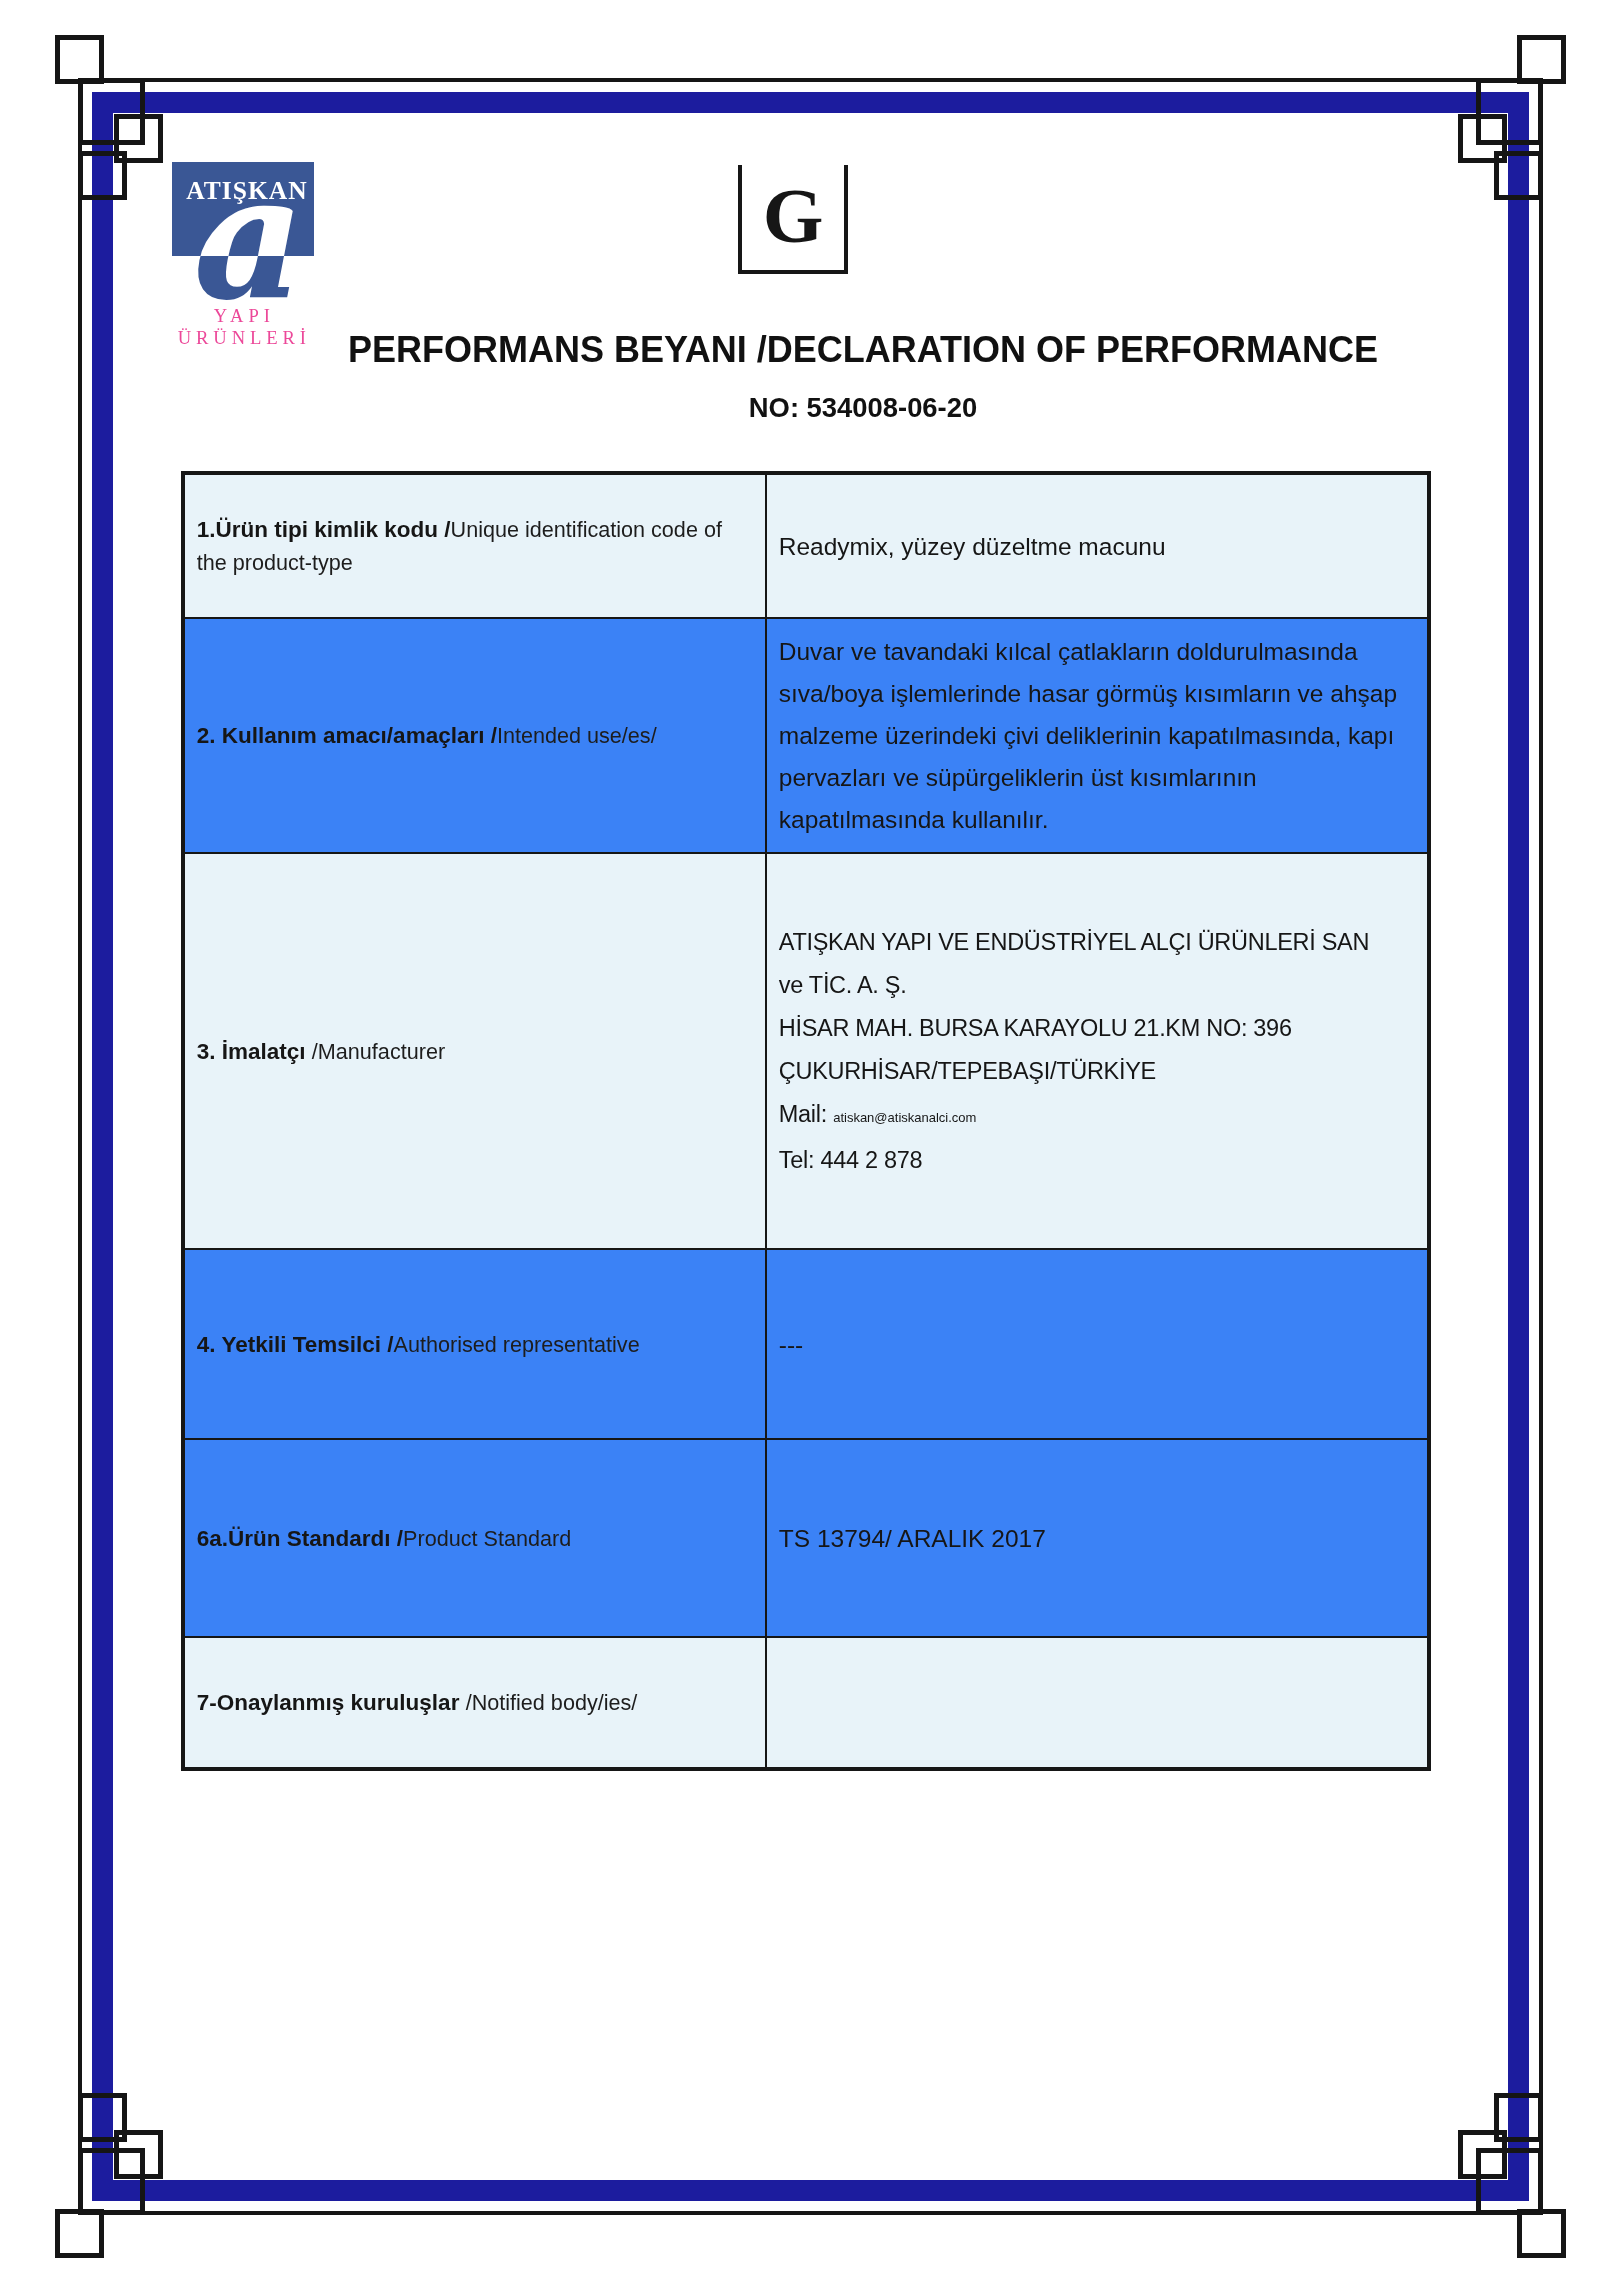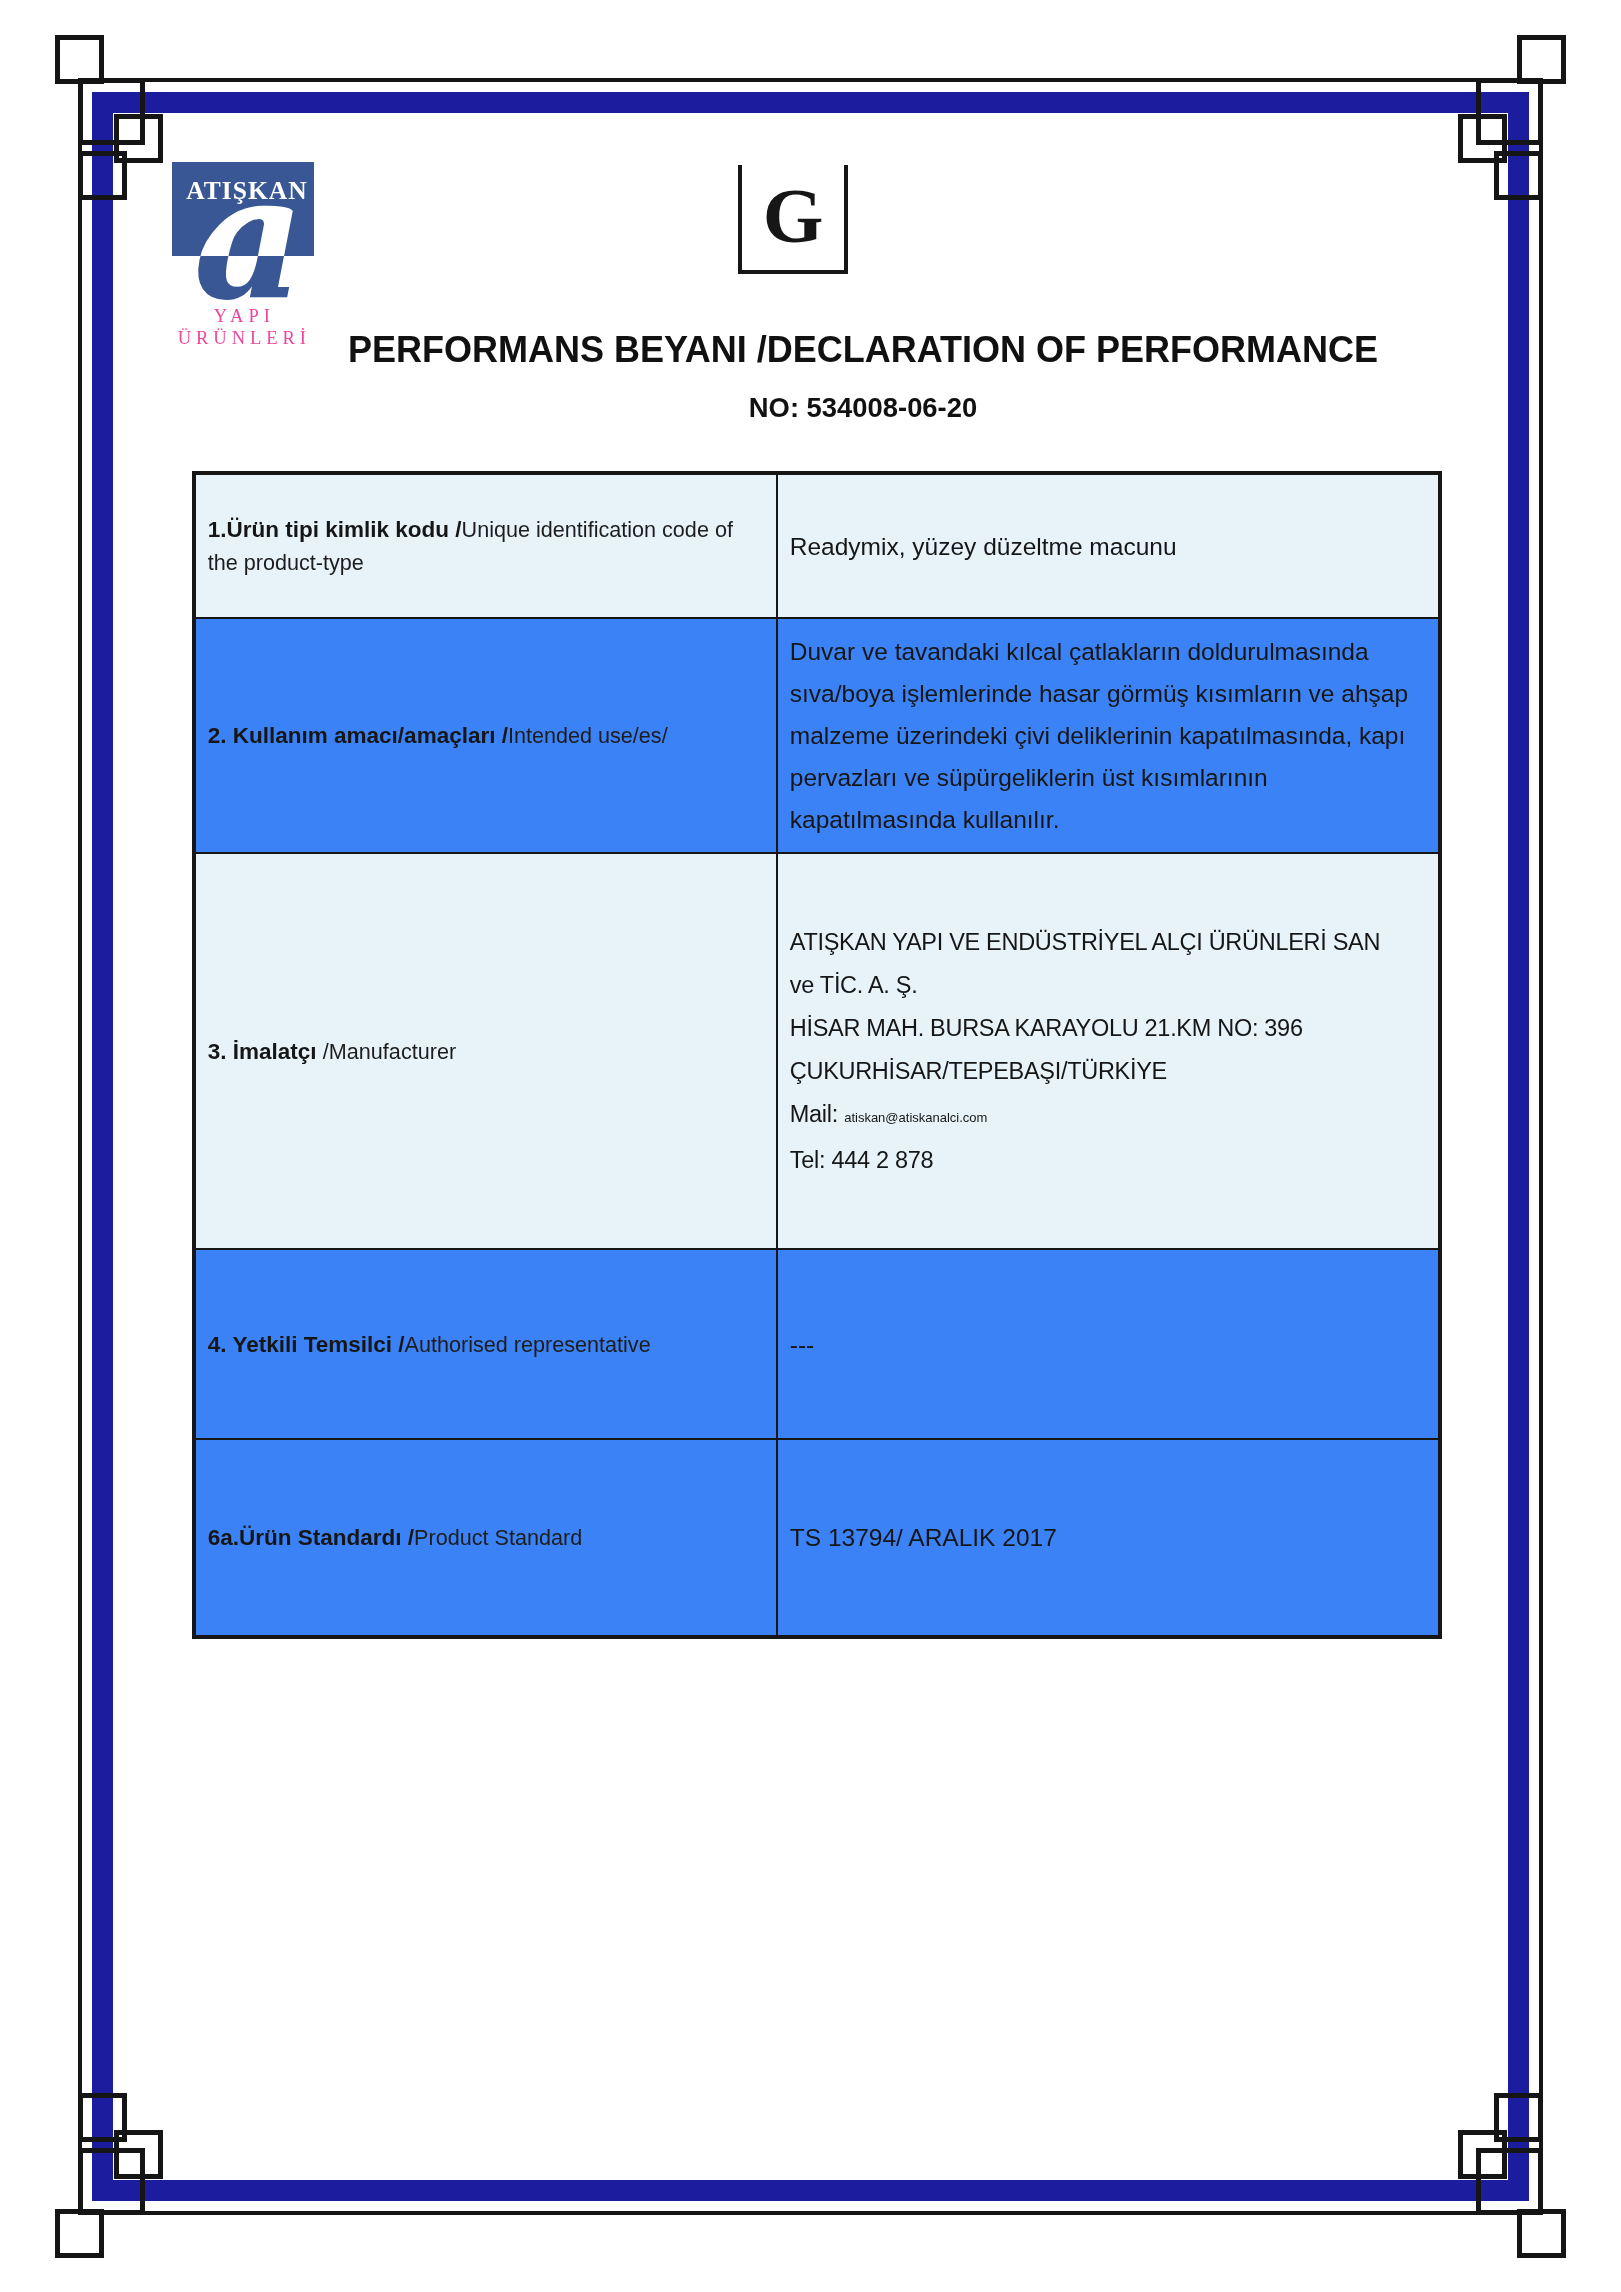--- a/index.html
+++ b/index.html
@@ -62,21 +62,21 @@
   .title {
     position:absolute; left:216px; top:329px; width:1294px; text-align:center;
     font-size:36px; font-weight:bold; letter-spacing:0px; color:#111;
   }
   .doc-no {
     position:absolute; left:216px; top:392px; width:1294px; text-align:center;
     font-size:27.4px; font-weight:bold; color:#111;
   }
 
   
-  table.dop { position:absolute; left:192px; top:471px; width:1246px;
+  table.dop { position:absolute; left:181px; top:471px; width:1246px;
     border-collapse:collapse; border:4.9px solid #161616; table-layout:fixed; }
   col.c-label { width:583px; }
   col.c-value { width:663px; }
   td.cell { border:2.9px solid #161616; vertical-align:middle; background:#3b82f6; }
   tr.hl td.cell { background:#e8f3f9; }
   td.label-cell { padding:9.8px 13.7px 9.8px 11.8px; font-size:22.5px; line-height:33px; }
   td.label-cell b { font-weight:bold; }
   td.label-cell .en { font-weight:normal; font-size:21.6px; color:#1d1d1d; }
   td.value-cell { padding:7.8px 11.8px 7.8px 11.8px; font-size:24.5px; line-height:35px; }
   td.value-cell .vline { white-space:nowrap; }
@@ -169,17 +169,21 @@
           <td class="cell value-cell">
             <div class="vline">---</div>
           </td>
         </tr>
         <tr style="height: 198px;">
           <td class="cell label-cell"><b>6a.Ürün Standardı /</b><span class="en">Product Standard</span></td>
           <td class="cell value-cell">
             <div class="vline">TS 13794/ ARALIK 2017</div>
           </td>
         </tr>
+        <tr class="hl" style="height: 132px;">
+          <td class="cell label-cell"><b>7-Onaylanmış kuruluşlar </b><span class="en">/Notified body/ies/</span></td>
+          <td class="cell value-cell"></td>
+        </tr>
       </tbody>
   </table>
 
 </div>
 
 
 </body></html>

